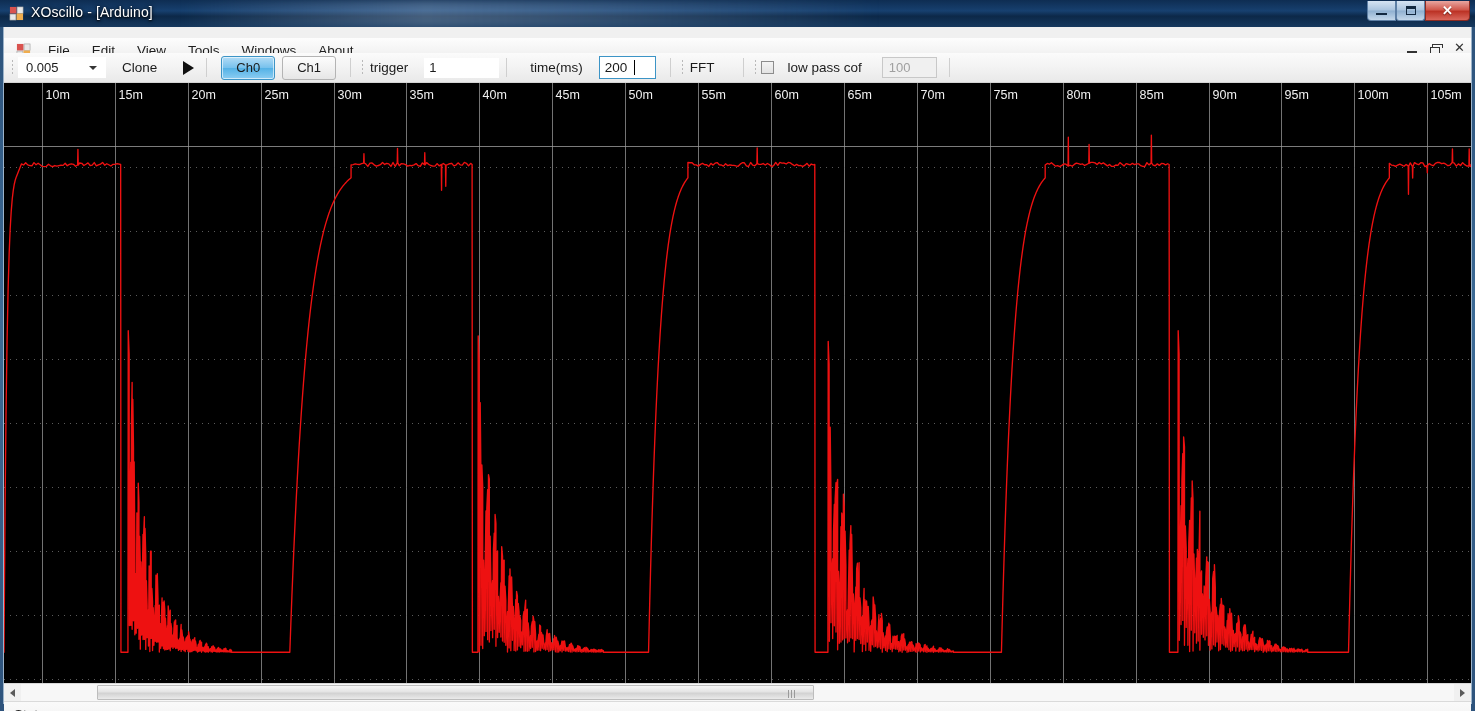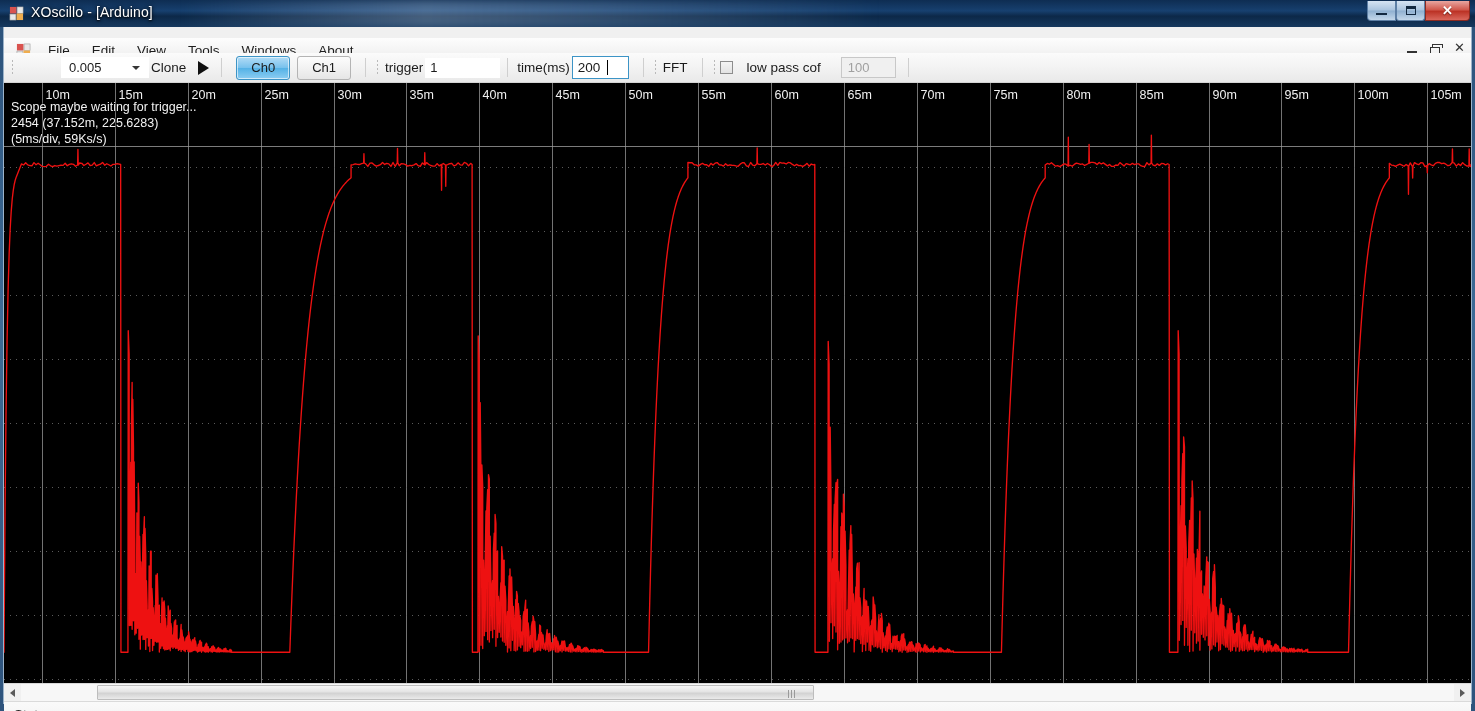--- a/index.html
+++ b/index.html
@@ -145,33 +145,32 @@
   .combo {
     width: 88px; height: 21px;
     background: #ffffff;
     border: 1px solid #ffffff;
     display: flex; align-items: center;
     font-size: 13px; color: #1b1b1b;
     padding-left: 7px;
     position: relative;
     flex: 0 0 auto;
     cursor: default;
-    margin-left: 43px;
   }
   .combo-arrow {
     position: absolute; right: 8px; top: 50%;
     width: 0; height: 0;
     border-left: 4px solid transparent;
     border-right: 4px solid transparent;
     border-top: 4px solid #353535;
     transform: translateY(-50%);
   }
   .tb-label {
     font-size: 13.5px; color: #1b1b1b;
-    margin: 0 2px; white-space: nowrap;
+    margin: 0 16px; white-space: nowrap;
     flex: 0 0 auto; cursor: default;
   }
   .play-btn {
     width: 22px; height: 22px;
     display: flex; align-items: center; justify-content: center;
     margin-left: 4px; flex: 0 0 auto; cursor: default;
   }
   .play-tri {
     width: 0; height: 0;
     border-top: 7px solid transparent;
@@ -459,25 +458,20 @@
             <text x="1208.5" y="16" fill="#f0f0f0" font-size="12.5" font-family="&quot;Liberation Sans&quot;, sans-serif">90m</text>
             <text x="1280.5" y="16" fill="#f0f0f0" font-size="12.5" font-family="&quot;Liberation Sans&quot;, sans-serif">95m</text>
             <text x="1353.5" y="16" fill="#f0f0f0" font-size="12.5" font-family="&quot;Liberation Sans&quot;, sans-serif">100m</text>
             <text x="1426.5" y="16" fill="#f0f0f0" font-size="12.5" font-family="&quot;Liberation Sans&quot;, sans-serif">105m</text>
           </g>
         <g id="trace-layer" shape-rendering="geometricPrecision">
             <path d="M0.00 558.56 L0.00 569.28 L1.03 426.68 L2.07 326.19 L3.10 255.38 L4.13 205.47 L5.16 170.31 L6.20 145.53 L7.23 128.07 L8.26 115.76 L9.30 107.09 L10.33 100.98 L11.36 96.67 L12.40 93.64 L17.50 80.87 L19.58 81.99 L21.66 79.70 L23.74 81.89 L25.81 82.53 L27.89 82.93 L29.97 79.63 L32.05 81.69 L34.13 80.26 L36.21 81.70 L38.29 83.44 L40.37 83.62 L42.44 83.35 L44.52 81.28 L46.60 82.78 L48.68 83.63 L50.76 82.54 L52.84 83.09 L54.92 82.66 L57.00 82.25 L59.07 82.39 L61.15 80.22 L63.23 82.77 L65.31 81.40 L67.39 80.91 L69.47 81.37 L71.55 83.23 L73.63 82.03 L73.92 66.48 L74.21 82.03 L75.70 79.99 L77.78 80.32 L79.86 82.51 L81.94 81.25 L84.02 79.85 L86.10 82.48 L88.18 82.14 L90.26 79.57 L92.34 82.91 L94.41 81.93 L96.49 81.20 L98.57 79.39 L100.65 82.21 L102.73 80.76 L104.81 81.76 L106.89 82.96 L108.97 81.33 L111.04 81.41 L113.12 80.73 L115.20 81.18 L116.66 81.52 L116.95 569.28 L121.03 569.28 L123.95 569.28 L124.24 247.68 L125.12 270.94 L125.41 542.48 L125.41 484.86 L125.41 531.07 L126.09 416.92 L126.77 379.08 L126.77 542.40 L127.45 340.00 L128.13 299.34 L128.13 546.20 L128.81 316.38 L129.49 364.76 L129.49 537.87 L130.17 379.00 L130.85 460.14 L130.85 551.71 L131.53 497.05 L132.21 490.39 L132.21 550.14 L132.90 429.84 L133.58 438.95 L133.58 545.24 L134.26 400.21 L134.94 419.57 L134.94 556.22 L135.62 453.34 L136.30 481.13 L136.30 566.13 L136.98 478.84 L137.66 511.42 L137.66 552.06 L138.34 492.47 L139.02 451.40 L139.02 556.52 L139.70 449.99 L140.38 433.69 L140.38 556.44 L141.06 445.53 L141.74 472.78 L141.74 566.44 L142.42 497.67 L143.10 522.16 L143.10 554.64 L143.78 529.46 L144.46 526.69 L144.46 562.95 L145.14 482.88 L145.83 485.03 L145.83 568.49 L146.51 468.18 L147.19 468.22 L147.19 555.43 L147.87 505.41 L148.55 518.52 L148.55 567.61 L149.23 524.75 L149.91 542.64 L149.91 562.28 L150.59 540.13 L151.27 522.35 L151.27 558.36 L151.95 492.26 L152.63 513.80 L152.63 559.17 L153.31 490.78 L153.99 515.50 L153.99 559.02 L154.67 525.78 L155.35 522.10 L155.35 569.06 L156.03 547.79 L156.71 540.51 L156.71 565.25 L157.39 535.41 L158.07 514.84 L158.07 563.05 L158.75 519.43 L159.44 519.45 L159.44 565.66 L160.12 517.96 L160.80 526.69 L160.80 567.05 L161.48 535.05 L162.16 549.21 L162.16 566.60 L162.84 553.38 L163.52 542.58 L163.52 566.43 L164.20 522.99 L164.88 531.16 L164.88 565.97 L165.56 533.22 L166.24 527.08 L166.24 567.63 L166.92 540.54 L167.60 545.36 L167.60 563.98 L168.28 556.95 L168.96 552.04 L168.96 565.41 L169.64 551.83 L170.32 538.87 L170.32 564.17 L171.00 537.76 L171.68 536.92 L171.68 565.57 L172.37 547.95 L173.05 542.36 L173.05 565.31 L173.73 556.11 L174.41 558.64 L174.41 567.32 L175.09 559.11 L175.77 555.25 L175.77 566.45 L176.45 551.29 L177.13 541.52 L177.13 568.38 L177.81 546.83 L178.49 553.05 L178.49 566.57 L179.17 553.95 L179.85 557.64 L179.85 567.67 L180.53 558.98 L181.21 559.73 L181.21 568.63 L181.89 555.86 L182.57 554.30 L182.57 566.36 L183.25 554.12 L183.93 552.55 L183.93 568.20 L184.61 548.60 L185.30 553.13 L185.30 568.86 L185.98 556.09 L186.66 561.00 L186.66 568.86 L187.34 562.56 L188.02 558.02 L188.02 568.45 L188.70 556.69 L189.38 558.37 L189.38 567.49 L190.06 556.56 L190.74 554.73 L190.74 567.24 L191.42 557.98 L192.10 561.53 L192.10 567.78 L192.78 564.44 L193.46 564.51 L193.46 569.12 L194.14 562.07 L194.82 560.96 L194.82 568.45 L195.50 558.68 L196.18 557.43 L196.18 567.99 L196.86 559.19 L197.54 559.15 L197.54 569.25 L198.22 564.16 L198.91 565.00 L198.91 567.76 L199.59 565.33 L200.27 564.03 L200.27 568.72 L200.95 563.87 L201.63 561.44 L201.63 569.15 L202.31 560.12 L202.99 561.27 L202.99 568.70 L203.67 563.68 L204.35 563.96 L204.35 569.14 L205.03 565.92 L205.71 566.57 L205.71 568.10 L206.39 565.87 L207.07 565.34 L207.07 568.89 L207.75 563.75 L208.43 564.15 L208.43 569.09 L209.11 562.74 L209.79 564.30 L209.79 568.34 L210.47 564.46 L211.15 567.27 L211.15 568.59 L211.84 567.46 L212.52 566.85 L212.52 568.88 L213.20 565.94 L213.88 565.03 L213.88 568.99 L214.56 564.52 L215.24 565.74 L215.24 569.05 L215.92 566.04 L216.60 565.85 L216.60 568.68 L217.28 566.93 L217.96 568.19 L217.96 568.75 L218.64 567.13 L219.32 567.11 L219.32 568.83 L220.00 565.77 L220.68 565.87 L220.68 568.87 L221.36 565.20 L222.04 565.78 L222.04 568.97 L222.72 567.49 L223.40 567.66 L223.40 568.90 L224.08 568.49 L224.77 567.96 L224.77 568.89 L225.45 567.65 L226.13 566.35 L226.13 569.27 L226.81 567.27 L227.49 567.19 L227.49 569.05 L227.49 569.28 L285.09 569.28 L285.82 569.28 L286.87 539.93 L287.93 512.34 L288.99 486.41 L290.04 462.04 L291.10 439.14 L292.15 417.62 L293.21 397.39 L294.26 378.38 L295.32 360.52 L296.38 343.73 L297.43 327.95 L298.49 313.12 L299.54 299.18 L300.60 286.08 L301.66 273.77 L302.71 262.20 L303.77 251.33 L304.82 241.11 L305.88 231.50 L306.94 222.48 L307.99 213.99 L309.05 206.02 L310.10 198.53 L311.16 191.49 L312.22 184.87 L313.27 178.65 L314.33 172.80 L315.38 167.31 L316.44 162.15 L317.50 157.29 L318.55 152.73 L319.61 148.45 L320.66 144.42 L321.72 140.63 L322.78 137.08 L323.83 133.73 L324.89 130.59 L325.94 127.64 L327.00 124.86 L328.06 122.25 L329.11 119.80 L330.17 117.50 L331.22 115.33 L332.28 113.30 L333.34 111.39 L334.39 109.59 L335.45 107.90 L336.50 106.31 L337.56 104.82 L338.62 103.42 L339.67 102.10 L340.73 100.86 L341.78 99.70 L342.84 98.60 L343.90 97.58 L344.95 96.61 L346.01 95.70 L347.06 94.85 L347.06 81.99 L349.16 81.70 L351.26 80.94 L353.36 81.41 L355.45 81.52 L357.55 80.69 L359.65 80.03 L359.94 70.69 L360.23 80.03 L361.75 80.86 L363.85 83.43 L365.94 80.14 L368.04 79.99 L370.14 81.84 L372.24 83.11 L374.34 82.50 L376.43 81.73 L378.53 79.56 L380.63 81.47 L382.73 80.41 L384.82 80.93 L386.92 83.44 L389.02 79.46 L391.12 83.30 L393.22 79.87 L393.51 65.44 L393.80 79.87 L395.31 82.72 L397.41 80.58 L399.51 80.87 L401.61 81.69 L403.71 83.06 L405.80 82.35 L407.90 82.73 L410.00 81.85 L412.10 80.57 L414.19 82.69 L416.29 83.27 L418.39 79.92 L420.49 81.77 L420.78 69.74 L421.07 81.77 L422.59 79.63 L424.68 81.33 L426.78 82.52 L428.88 83.14 L430.98 83.09 L433.07 80.59 L435.17 82.82 L437.27 81.50 L437.56 107.28 L437.85 81.50 L439.37 80.45 L441.47 82.03 L441.76 103.25 L442.05 82.03 L443.56 81.55 L445.66 80.73 L447.76 80.30 L449.86 82.92 L451.96 82.07 L454.05 79.86 L456.15 81.83 L458.25 82.14 L460.35 79.44 L462.44 80.26 L464.54 82.83 L466.64 80.40 L468.10 81.52 L468.39 569.28 L471.01 569.28 L473.93 569.28 L474.22 253.04 L475.10 275.93 L475.39 542.48 L475.39 343.95 L475.39 568.83 L476.22 319.55 L477.04 402.47 L477.04 562.21 L477.87 382.00 L478.70 403.60 L478.70 565.49 L479.52 477.10 L480.35 511.38 L480.35 552.66 L481.17 481.05 L482.00 427.83 L482.00 548.39 L482.83 425.09 L483.65 406.70 L483.65 556.67 L484.48 391.64 L485.31 395.91 L485.31 559.08 L486.13 453.28 L486.96 501.55 L486.96 547.56 L487.78 506.39 L488.61 497.46 L488.61 554.65 L489.44 466.54 L490.26 450.13 L490.26 546.22 L491.09 431.45 L491.92 440.38 L491.92 563.32 L492.74 473.38 L493.57 468.04 L493.57 554.62 L494.40 513.52 L495.22 534.09 L495.22 549.25 L496.05 517.18 L496.87 499.74 L496.87 554.02 L497.70 463.59 L498.53 473.22 L498.53 557.98 L499.35 477.33 L500.18 477.10 L500.18 559.23 L501.01 503.08 L501.83 517.43 L501.83 562.33 L502.66 541.71 L503.49 528.70 L503.49 569.02 L504.31 524.24 L505.14 492.96 L505.14 564.89 L505.96 485.99 L506.79 514.59 L506.79 567.64 L507.62 493.90 L508.44 525.40 L508.44 557.22 L509.27 523.36 L510.10 541.73 L510.10 567.39 L510.92 543.23 L511.75 516.65 L511.75 568.11 L512.58 508.37 L513.40 512.82 L513.40 566.93 L514.23 520.37 L515.05 528.75 L515.05 563.16 L515.88 533.03 L516.71 537.61 L516.71 564.64 L517.53 549.05 L518.36 549.80 L518.36 561.94 L519.19 533.19 L520.01 528.33 L520.01 568.35 L520.84 525.08 L521.66 517.26 L521.66 568.11 L522.49 527.08 L523.32 526.16 L523.32 568.20 L524.14 539.90 L524.97 549.16 L524.97 567.71 L525.80 556.78 L526.62 552.50 L526.62 565.49 L527.45 543.14 L528.28 538.60 L528.28 564.29 L529.10 533.09 L529.93 537.82 L529.93 568.94 L530.75 538.57 L531.58 551.38 L531.58 568.50 L532.41 558.62 L533.23 557.85 L533.23 567.32 L534.06 556.85 L534.89 551.18 L534.89 567.11 L535.71 542.05 L536.54 543.10 L536.54 567.66 L537.37 549.44 L538.19 552.29 L538.19 565.24 L539.02 551.97 L539.84 561.39 L539.84 566.20 L540.67 563.00 L541.50 559.66 L541.50 567.16 L542.32 552.82 L543.15 546.75 L543.15 566.61 L543.98 550.34 L544.80 552.92 L544.80 568.45 L545.63 550.38 L546.46 559.72 L546.46 567.60 L547.28 559.64 L548.11 564.88 L548.11 566.97 L548.93 560.42 L549.76 555.80 L549.76 566.87 L550.59 552.55 L551.41 557.78 L551.41 568.77 L552.24 554.29 L553.07 558.58 L553.07 569.21 L553.89 558.29 L554.72 562.05 L554.72 569.01 L555.54 564.03 L556.37 562.61 L556.37 567.72 L557.20 561.79 L558.02 557.92 L558.02 568.94 L558.85 559.27 L559.68 558.18 L559.68 567.43 L560.50 557.82 L561.33 563.61 L561.33 568.03 L562.16 564.69 L562.98 565.91 L562.98 568.04 L563.81 564.53 L564.63 564.04 L564.63 568.48 L565.46 561.70 L566.29 561.49 L566.29 569.01 L567.11 560.13 L567.94 561.89 L567.94 569.05 L568.77 562.95 L569.59 566.23 L569.59 567.99 L570.42 567.18 L571.25 565.93 L571.25 568.64 L572.07 565.51 L572.90 565.02 L572.90 568.84 L573.72 562.65 L574.55 563.31 L574.55 568.51 L575.38 563.35 L576.20 564.15 L576.20 568.70 L577.03 566.44 L577.86 567.75 L577.86 569.20 L578.68 566.41 L579.51 565.66 L579.51 568.63 L580.34 564.58 L581.16 565.53 L581.16 568.95 L581.99 564.29 L582.81 564.63 L582.81 569.04 L583.64 565.57 L584.47 567.21 L584.47 568.94 L585.29 568.00 L586.12 567.46 L586.12 568.70 L586.95 566.42 L587.77 566.84 L587.77 568.95 L588.60 566.71 L589.42 566.22 L589.42 569.18 L590.25 566.31 L591.08 566.67 L591.08 569.21 L591.90 567.00 L592.73 568.01 L592.73 569.09 L593.56 568.06 L594.38 566.81 L594.38 568.88 L595.21 567.12 L596.04 566.81 L596.04 569.22 L596.86 567.19 L597.69 566.51 L597.69 568.87 L598.51 567.33 L599.34 567.58 L599.34 569.12 L599.34 569.28 L643.82 569.28 L644.55 569.28 L645.23 539.93 L645.90 512.34 L646.58 486.41 L647.26 462.04 L647.94 439.14 L648.62 417.62 L649.30 397.39 L649.98 378.38 L650.66 360.52 L651.34 343.73 L652.01 327.95 L652.69 313.12 L653.37 299.18 L654.05 286.08 L654.73 273.77 L655.41 262.20 L656.09 251.33 L656.77 241.11 L657.44 231.50 L658.12 222.48 L658.80 213.99 L659.48 206.02 L660.16 198.53 L660.84 191.49 L661.52 184.87 L662.20 178.65 L662.88 172.80 L663.55 167.31 L664.23 162.15 L664.91 157.29 L665.59 152.73 L666.27 148.45 L666.95 144.42 L667.63 140.63 L668.31 137.08 L668.98 133.73 L669.66 130.59 L670.34 127.64 L671.02 124.86 L671.70 122.25 L672.38 119.80 L673.06 117.50 L673.74 115.33 L674.42 113.30 L675.09 111.39 L675.77 109.59 L676.45 107.90 L677.13 106.31 L677.81 104.82 L678.49 103.42 L679.17 102.10 L679.85 100.86 L680.53 99.70 L681.20 98.60 L681.88 97.58 L682.56 96.61 L683.24 95.70 L683.92 94.85 L683.92 79.50 L686.01 79.75 L688.10 79.67 L690.19 81.71 L692.28 81.82 L694.37 83.14 L696.46 81.39 L698.55 80.43 L700.64 81.73 L702.73 81.79 L704.82 83.47 L706.91 80.37 L709.00 82.03 L711.09 80.23 L713.18 79.58 L715.27 81.80 L717.36 82.02 L719.45 83.09 L721.54 80.71 L723.63 82.60 L725.72 81.83 L727.81 82.25 L729.90 82.36 L731.99 82.88 L734.08 83.26 L736.17 81.15 L738.26 79.76 L740.35 79.76 L742.44 82.82 L744.53 83.50 L746.62 79.49 L748.71 82.14 L750.80 82.75 L752.89 80.66 L753.19 64.89 L753.48 80.66 L754.98 81.37 L757.08 81.40 L759.17 80.53 L761.26 82.01 L763.35 80.51 L765.44 81.55 L767.53 83.64 L769.62 82.60 L771.71 79.44 L773.80 82.41 L775.89 79.38 L777.98 80.12 L780.07 80.03 L782.16 80.98 L784.25 79.45 L786.34 79.86 L788.43 81.42 L790.52 82.80 L792.61 81.39 L794.70 82.59 L796.79 82.53 L798.88 83.48 L800.97 82.14 L803.06 80.36 L805.15 83.18 L807.24 81.03 L809.33 81.84 L810.79 81.52 L811.08 569.28 L821.00 569.28 L823.91 569.28 L824.20 258.40 L825.08 280.91 L825.37 542.48 L825.37 399.11 L825.37 558.35 L826.20 344.19 L827.02 415.93 L827.02 539.69 L827.85 487.50 L828.68 475.77 L828.68 555.46 L829.50 449.22 L830.33 421.52 L830.33 542.87 L831.15 416.02 L831.98 399.78 L831.98 549.12 L832.81 400.70 L833.63 396.44 L833.63 566.81 L834.46 488.30 L835.29 508.22 L835.29 560.25 L836.11 513.97 L836.94 443.70 L836.94 559.06 L837.76 430.05 L838.59 438.50 L838.59 556.88 L839.42 411.09 L840.24 423.26 L840.24 555.71 L841.07 448.09 L841.90 483.14 L841.90 554.94 L842.72 532.20 L843.55 526.68 L843.55 559.70 L844.38 508.59 L845.20 467.27 L845.20 558.20 L846.03 460.99 L846.85 442.56 L846.85 554.78 L847.68 451.44 L848.51 506.11 L848.51 555.64 L849.33 511.04 L850.16 525.79 L850.16 568.94 L850.99 526.27 L851.81 503.90 L851.81 557.23 L852.64 485.84 L853.47 480.07 L853.47 555.47 L854.29 507.07 L855.12 479.59 L855.12 556.59 L855.94 514.97 L856.77 524.56 L856.77 560.54 L857.60 534.79 L858.42 533.75 L858.42 568.54 L859.25 525.98 L860.08 505.53 L860.08 561.31 L860.90 516.61 L861.73 523.12 L861.73 567.48 L862.56 518.03 L863.38 530.93 L863.38 559.10 L864.21 523.44 L865.03 540.34 L865.03 567.33 L865.86 546.38 L866.69 542.76 L866.69 568.34 L867.51 538.57 L868.34 536.56 L868.34 561.80 L869.17 513.96 L869.99 521.55 L869.99 563.92 L870.82 522.00 L871.64 535.72 L871.64 563.28 L872.47 548.03 L873.30 556.51 L873.30 564.73 L874.12 546.93 L874.95 531.56 L874.95 563.96 L875.78 541.92 L876.60 535.46 L876.60 565.63 L877.43 530.35 L878.26 537.90 L878.26 569.17 L879.08 549.65 L879.91 555.66 L879.91 564.87 L880.73 558.74 L881.56 552.95 L881.56 567.38 L882.39 549.61 L883.21 543.92 L883.21 568.63 L884.04 546.59 L884.87 540.11 L884.87 565.75 L885.69 541.62 L886.52 556.56 L886.52 566.28 L887.35 560.50 L888.17 562.68 L888.17 568.66 L889.00 553.25 L889.82 556.50 L889.82 565.59 L890.65 553.13 L891.48 553.59 L891.48 566.10 L892.30 554.49 L893.13 552.40 L893.13 566.34 L893.96 558.75 L894.78 558.62 L894.78 568.71 L895.61 563.72 L896.44 557.76 L896.44 567.91 L897.26 553.70 L898.09 551.03 L898.09 569.25 L898.91 553.90 L899.74 550.64 L899.74 567.04 L900.57 555.90 L901.39 560.60 L901.39 567.20 L902.22 563.55 L903.05 564.58 L903.05 569.23 L903.87 562.82 L904.70 561.30 L904.70 568.71 L905.52 559.14 L906.35 560.47 L906.35 568.30 L907.18 558.70 L908.00 559.11 L908.00 568.44 L908.83 561.94 L909.66 563.24 L909.66 567.81 L910.48 565.84 L911.31 564.61 L911.31 568.79 L912.14 560.55 L912.96 563.03 L912.96 569.25 L913.79 560.67 L914.61 559.87 L914.61 568.00 L915.44 560.79 L916.27 562.16 L916.27 568.95 L917.09 564.60 L917.92 566.75 L917.92 567.95 L918.75 566.13 L919.57 564.92 L919.57 568.72 L920.40 562.11 L921.23 561.52 L921.23 568.75 L922.05 564.03 L922.88 562.85 L922.88 569.25 L923.70 564.96 L924.53 565.92 L924.53 568.52 L925.36 567.22 L926.18 566.44 L926.18 568.89 L927.01 565.51 L927.84 565.45 L927.84 568.73 L928.66 565.27 L929.49 563.23 L929.49 569.21 L930.32 565.74 L931.14 566.17 L931.14 568.74 L931.97 567.37 L932.79 567.54 L932.79 568.55 L933.62 567.58 L934.45 566.46 L934.45 569.10 L935.27 564.84 L936.10 564.83 L936.10 568.97 L936.93 564.87 L937.75 566.42 L937.75 568.82 L938.58 566.34 L939.40 567.26 L939.40 568.72 L940.23 568.40 L941.06 567.45 L941.06 569.05 L941.88 567.51 L942.71 567.03 L942.71 568.98 L943.54 565.64 L944.36 566.81 L944.36 569.13 L945.19 566.49 L946.02 567.23 L946.02 569.04 L946.84 568.15 L947.67 568.57 L947.67 569.01 L948.49 568.05 L949.32 567.83 L949.32 569.17 L949.32 569.28 L996.71 569.28 L997.44 569.28 L998.20 539.93 L998.95 512.34 L999.71 486.41 L1000.46 462.04 L1001.21 439.14 L1001.97 417.62 L1002.72 397.39 L1003.48 378.38 L1004.23 360.52 L1004.99 343.73 L1005.74 327.95 L1006.49 313.12 L1007.25 299.18 L1008.00 286.08 L1008.76 273.77 L1009.51 262.20 L1010.27 251.33 L1011.02 241.11 L1011.77 231.50 L1012.53 222.48 L1013.28 213.99 L1014.04 206.02 L1014.79 198.53 L1015.55 191.49 L1016.30 184.87 L1017.05 178.65 L1017.81 172.80 L1018.56 167.31 L1019.32 162.15 L1020.07 157.29 L1020.83 152.73 L1021.58 148.45 L1022.33 144.42 L1023.09 140.63 L1023.84 137.08 L1024.60 133.73 L1025.35 130.59 L1026.11 127.64 L1026.86 124.86 L1027.61 122.25 L1028.37 119.80 L1029.12 117.50 L1029.88 115.33 L1030.63 113.30 L1031.39 111.39 L1032.14 109.59 L1032.89 107.90 L1033.65 106.31 L1034.40 104.82 L1035.16 103.42 L1035.91 102.10 L1036.67 100.86 L1037.42 99.70 L1038.17 98.60 L1038.93 97.58 L1039.68 96.61 L1040.44 95.70 L1041.19 94.85 L1041.19 81.98 L1043.27 80.47 L1045.34 81.23 L1047.42 79.80 L1049.50 81.44 L1051.57 83.18 L1053.65 82.69 L1055.72 83.60 L1057.80 82.37 L1059.88 80.89 L1061.95 81.17 L1064.03 82.99 L1064.32 54.14 L1064.61 82.99 L1066.10 82.24 L1068.18 83.23 L1070.26 81.41 L1072.33 80.10 L1074.41 80.66 L1076.49 81.35 L1078.56 80.96 L1080.64 82.50 L1082.71 81.46 L1084.79 80.23 L1085.08 61.48 L1085.37 80.23 L1086.87 79.38 L1088.94 79.40 L1091.02 79.87 L1093.09 81.55 L1095.17 79.46 L1097.25 80.98 L1099.32 79.87 L1101.40 81.41 L1103.48 82.91 L1105.55 81.45 L1107.63 83.42 L1109.70 83.35 L1111.78 82.02 L1113.86 82.30 L1115.93 79.62 L1118.01 81.22 L1120.08 82.99 L1122.16 80.58 L1124.24 81.25 L1126.31 81.80 L1128.39 80.39 L1130.47 81.59 L1132.54 80.81 L1134.62 80.85 L1136.69 82.70 L1138.77 83.33 L1140.85 83.51 L1142.92 79.68 L1145.00 81.88 L1147.07 80.13 L1147.37 52.24 L1147.66 80.13 L1149.15 82.10 L1151.23 82.76 L1153.30 80.86 L1155.38 82.40 L1157.46 80.41 L1159.53 80.58 L1161.61 81.94 L1163.68 80.74 L1165.14 81.52 L1165.43 569.28 L1170.98 569.28 L1173.89 569.28 L1174.18 247.68 L1175.06 270.94 L1175.35 542.48 L1175.35 476.10 L1175.35 557.23 L1176.21 460.84 L1177.06 422.72 L1177.06 541.58 L1177.92 396.98 L1178.77 370.71 L1178.77 537.41 L1179.63 353.95 L1180.48 363.75 L1180.48 562.23 L1181.34 442.89 L1182.19 465.19 L1182.19 544.42 L1183.05 497.09 L1183.90 475.57 L1183.90 562.30 L1184.76 460.08 L1185.62 437.46 L1185.62 568.57 L1186.47 452.72 L1187.33 414.90 L1187.33 547.16 L1188.18 397.91 L1189.04 417.13 L1189.04 568.00 L1189.89 471.02 L1190.75 502.14 L1190.75 549.73 L1191.60 508.58 L1192.46 475.06 L1192.46 560.14 L1193.32 466.39 L1194.17 475.19 L1194.17 558.04 L1195.03 470.92 L1195.88 428.24 L1195.88 567.13 L1196.74 492.72 L1197.59 487.89 L1197.59 551.36 L1198.45 511.04 L1199.30 521.06 L1199.30 554.35 L1200.16 503.04 L1201.02 507.34 L1201.02 556.93 L1201.87 494.38 L1202.73 473.81 L1202.73 552.78 L1203.58 478.58 L1204.44 479.95 L1204.44 562.24 L1205.29 516.54 L1206.15 528.26 L1206.15 567.18 L1207.00 533.38 L1207.86 528.86 L1207.86 565.90 L1208.71 495.64 L1209.57 488.64 L1209.57 561.87 L1210.43 481.56 L1211.28 504.08 L1211.28 563.21 L1212.14 524.09 L1212.99 533.55 L1212.99 559.08 L1213.85 532.37 L1214.70 541.64 L1214.70 567.75 L1215.56 529.18 L1216.41 521.53 L1216.41 566.48 L1217.27 515.46 L1218.13 525.74 L1218.13 560.76 L1218.98 522.12 L1219.84 523.20 L1219.84 562.15 L1220.69 544.01 L1221.55 547.35 L1221.55 564.02 L1222.40 553.83 L1223.26 537.32 L1223.26 564.17 L1224.11 530.75 L1224.97 540.98 L1224.97 566.66 L1225.82 525.76 L1226.68 541.11 L1226.68 568.34 L1227.54 530.21 L1228.39 549.57 L1228.39 567.31 L1229.25 547.36 L1230.10 557.56 L1230.10 563.63 L1230.96 551.20 L1231.81 550.31 L1231.81 568.00 L1232.67 540.96 L1233.52 539.94 L1233.52 563.88 L1234.38 532.74 L1235.24 538.98 L1235.24 568.21 L1236.09 548.84 L1236.95 551.55 L1236.95 566.88 L1237.80 561.32 L1238.66 553.65 L1238.66 567.73 L1239.51 545.28 L1240.37 541.99 L1240.37 567.52 L1241.22 541.81 L1242.08 551.97 L1242.08 566.23 L1242.93 553.19 L1243.79 551.61 L1243.79 568.04 L1244.65 559.01 L1245.50 564.53 L1245.50 566.73 L1246.36 558.93 L1247.21 551.50 L1247.21 566.59 L1248.07 552.45 L1248.92 548.17 L1248.92 566.56 L1249.78 556.30 L1250.63 554.29 L1250.63 568.65 L1251.49 560.42 L1252.35 561.20 L1252.35 566.90 L1253.20 565.82 L1254.06 561.48 L1254.06 567.95 L1254.91 557.92 L1255.77 554.57 L1255.77 567.06 L1256.62 555.36 L1257.48 557.43 L1257.48 567.39 L1258.33 555.57 L1259.19 560.36 L1259.19 569.23 L1260.05 562.09 L1260.90 565.81 L1260.90 568.09 L1261.76 562.07 L1262.61 560.94 L1262.61 569.00 L1263.47 557.42 L1264.32 559.36 L1264.32 567.72 L1265.18 557.73 L1266.03 558.29 L1266.03 567.92 L1266.89 562.73 L1267.74 562.94 L1267.74 568.73 L1268.60 567.06 L1269.46 564.08 L1269.46 567.93 L1270.31 563.72 L1271.17 561.08 L1271.17 568.30 L1272.02 561.07 L1272.88 562.61 L1272.88 568.61 L1273.73 562.67 L1274.59 564.04 L1274.59 568.03 L1275.44 566.11 L1276.30 566.60 L1276.30 568.85 L1277.16 566.87 L1278.01 564.67 L1278.01 568.94 L1278.87 564.16 L1279.72 563.97 L1279.72 568.56 L1280.58 564.48 L1281.43 564.77 L1281.43 568.80 L1282.29 566.20 L1283.14 565.78 L1283.14 569.09 L1284.00 567.00 L1284.85 566.88 L1284.85 568.95 L1285.71 565.52 L1286.57 566.10 L1286.57 568.85 L1287.42 565.33 L1288.28 566.04 L1288.28 568.92 L1289.13 566.35 L1289.99 565.34 L1289.99 569.21 L1290.84 566.76 L1291.70 568.18 L1291.70 568.60 L1292.55 567.32 L1293.41 566.24 L1293.41 568.77 L1294.27 566.02 L1295.12 566.46 L1295.12 568.70 L1295.98 566.64 L1296.83 566.97 L1296.83 568.87 L1297.69 566.13 L1298.54 567.82 L1298.54 569.17 L1299.40 568.37 L1300.25 567.94 L1300.25 568.79 L1301.11 567.69 L1301.96 566.54 L1301.96 568.83 L1302.82 566.95 L1303.68 566.28 L1303.68 569.13 L1303.68 569.28 L1343.78 569.28 L1344.51 569.28 L1345.21 539.93 L1345.91 512.34 L1346.62 486.41 L1347.32 462.04 L1348.03 439.14 L1348.73 417.62 L1349.43 397.39 L1350.14 378.38 L1350.84 360.52 L1351.55 343.73 L1352.25 327.95 L1352.95 313.12 L1353.66 299.18 L1354.36 286.08 L1355.07 273.77 L1355.77 262.20 L1356.47 251.33 L1357.18 241.11 L1357.88 231.50 L1358.59 222.48 L1359.29 213.99 L1359.99 206.02 L1360.70 198.53 L1361.40 191.49 L1362.11 184.87 L1362.81 178.65 L1363.51 172.80 L1364.22 167.31 L1364.92 162.15 L1365.63 157.29 L1366.33 152.73 L1367.03 148.45 L1367.74 144.42 L1368.44 140.63 L1369.15 137.08 L1369.85 133.73 L1370.55 130.59 L1371.26 127.64 L1371.96 124.86 L1372.67 122.25 L1373.37 119.80 L1374.07 117.50 L1374.78 115.33 L1375.48 113.30 L1376.19 111.39 L1376.89 109.59 L1377.59 107.90 L1378.30 106.31 L1379.00 104.82 L1379.71 103.42 L1380.41 102.10 L1381.11 100.86 L1381.82 99.70 L1382.52 98.60 L1383.23 97.58 L1383.93 96.61 L1384.63 95.70 L1385.34 94.85 L1385.34 80.33 L1387.43 82.06 L1389.53 82.30 L1391.62 83.40 L1393.71 82.02 L1395.81 81.12 L1397.90 82.16 L1400.00 83.25 L1402.09 81.49 L1404.18 82.93 L1404.47 111.25 L1404.77 82.93 L1406.28 79.86 L1408.37 83.45 L1408.66 95.05 L1408.95 83.45 L1410.46 79.59 L1412.56 80.89 L1414.65 81.68 L1416.75 79.77 L1418.84 79.87 L1420.93 83.64 L1423.03 82.65 L1423.32 89.79 L1423.61 82.65 L1425.12 80.62 L1427.22 81.80 L1429.31 82.76 L1431.40 80.40 L1433.50 79.47 L1435.59 79.54 L1437.69 80.71 L1439.78 80.09 L1441.87 81.21 L1443.97 82.71 L1446.06 82.04 L1448.15 79.50 L1448.45 65.89 L1448.74 79.50 L1450.25 80.19 L1452.34 83.13 L1454.44 80.89 L1456.53 82.48 L1458.62 79.62 L1460.72 81.65 L1462.81 82.97 L1464.91 82.98 L1465.20 65.85 L1465.49 82.98 L1467.00 83.54 L1467.00 81.52" fill="none" stroke="#ee1111" stroke-width="1.35" stroke-linejoin="round" stroke-linecap="round"></path>
           </g>
       </svg>
 
-      <div class="scope-osd">
-        <div>Scope maybe waiting for trigger...</div>
-        <div>2454 (37.152m, 225.6283)</div>
-        <div>(5ms/div, 59Ks/s)</div>
-      </div>
     </div>
 
     <div class="hscroll">
       <div class="hs-arrow">
           <i class="tri-l"></i>
         </div>
       <div class="hs-track">
         <div class="hs-thumb">
           <i class="hs-gripper"></i>
         </div>

